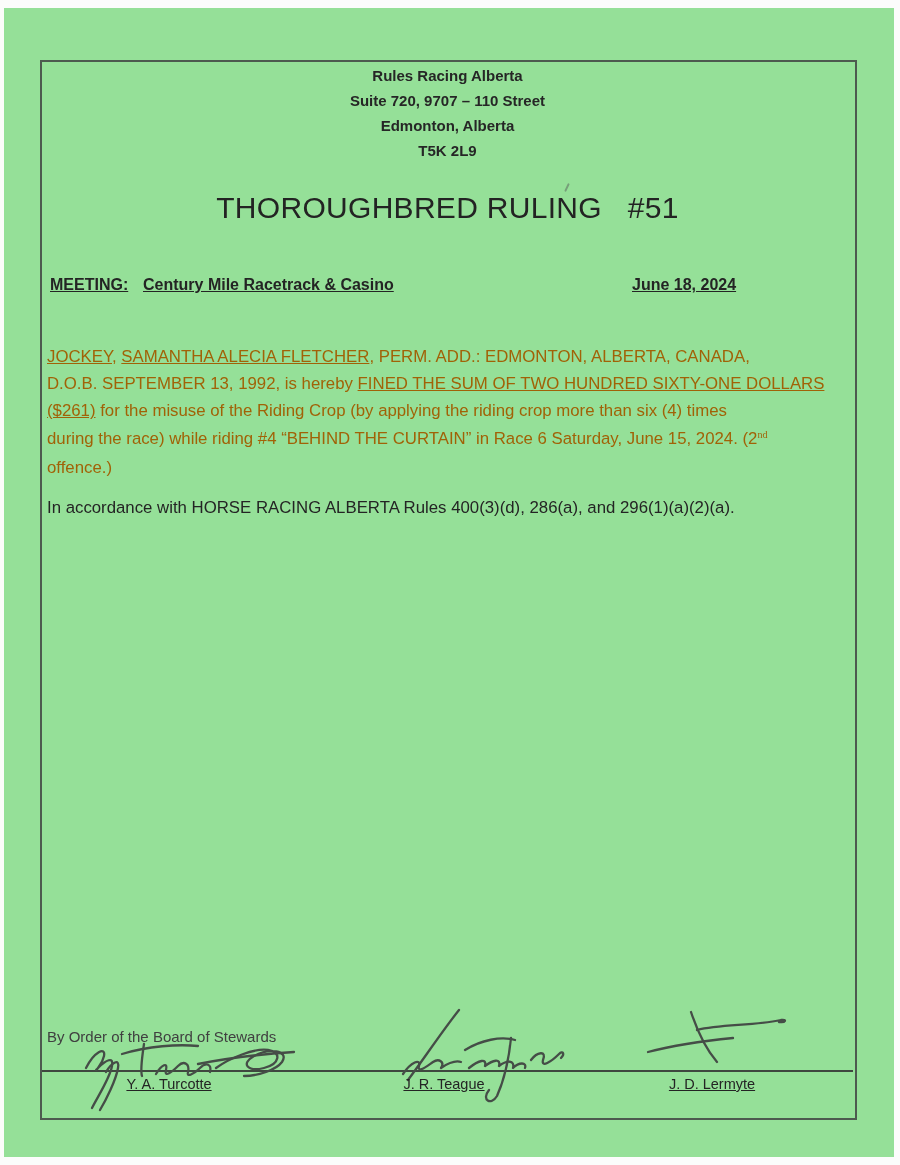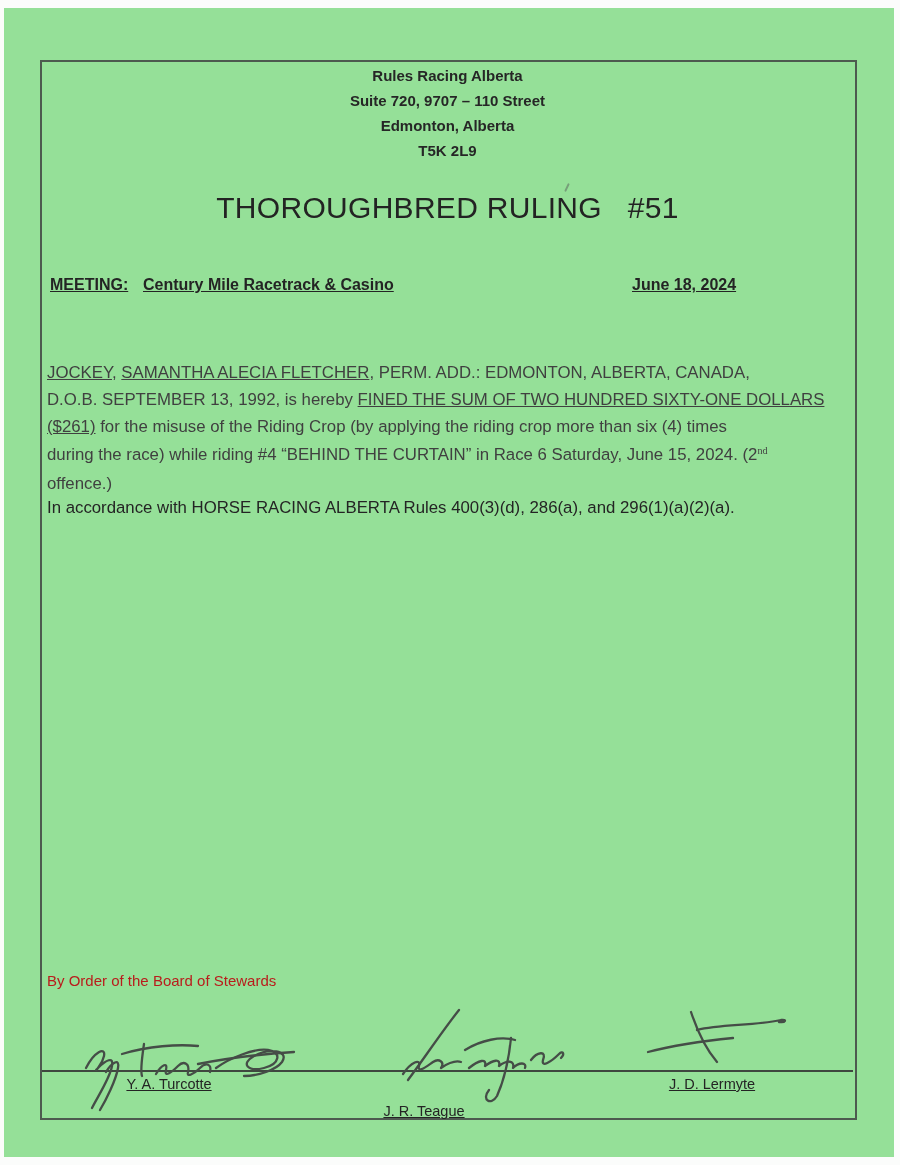--- a/index.html
+++ b/index.html
@@ -74,61 +74,60 @@
   .meeting-venue { left: 143px; }
   .meeting-date  { left: 632px; }
 
   .body-par {
     position: absolute;
     left: 47px; top: 343px;
     width: 812px;
     font-size: 16.8px;
     line-height: 27.2px;
     white-space: nowrap;
-    color: #404040;
-    margin-top: 16px;
+    color: #a16207;
   }
   .u { text-decoration: underline; }
   .sup { font-size: 10px; position: relative; top: -6px; font-family: Liberation Serif, serif; }
 
   .rules-par {
     position: absolute;
     left: 47px;
     font-size: 16.8px;
     white-space: nowrap;
     color: #242424;
   }
   .rules-1 { top: 498px; }
   .rules-2 { top: 546px; }
 
   .by-order {
     position: absolute;
-    left: 47px; top: 972px;
+    left: 47px; top: 1028px;
     font-size: 15px;
-    color: #b91c1c;
+    color: #404040;
   }
 
   .sign-line {
     position: absolute;
     left: 42px; top: 1070px;
     width: 811px; height: 2px;
     background: #3f473f;
   }
 
   .sig-name {
     position: absolute;
     top: 1076px;
     transform: translateX(-50%);
     font-size: 14.5px;
     white-space: nowrap;
     color: #242424;
     text-decoration: underline;
   }
   .sig-name-1 { left: 169px; }
-  .sig-name-2 { left: 424px; margin-top: 27px; }
+  .sig-name-2 { left: 444px; }
   .sig-name-3 { left: 712px; }
 
   .sig-svg { position: absolute; }
   .sig-svg path {
     fill: none;
     stroke: #454d47;
     stroke-width: 2.3;
     stroke-linecap: round;
     stroke-linejoin: round;
   }

